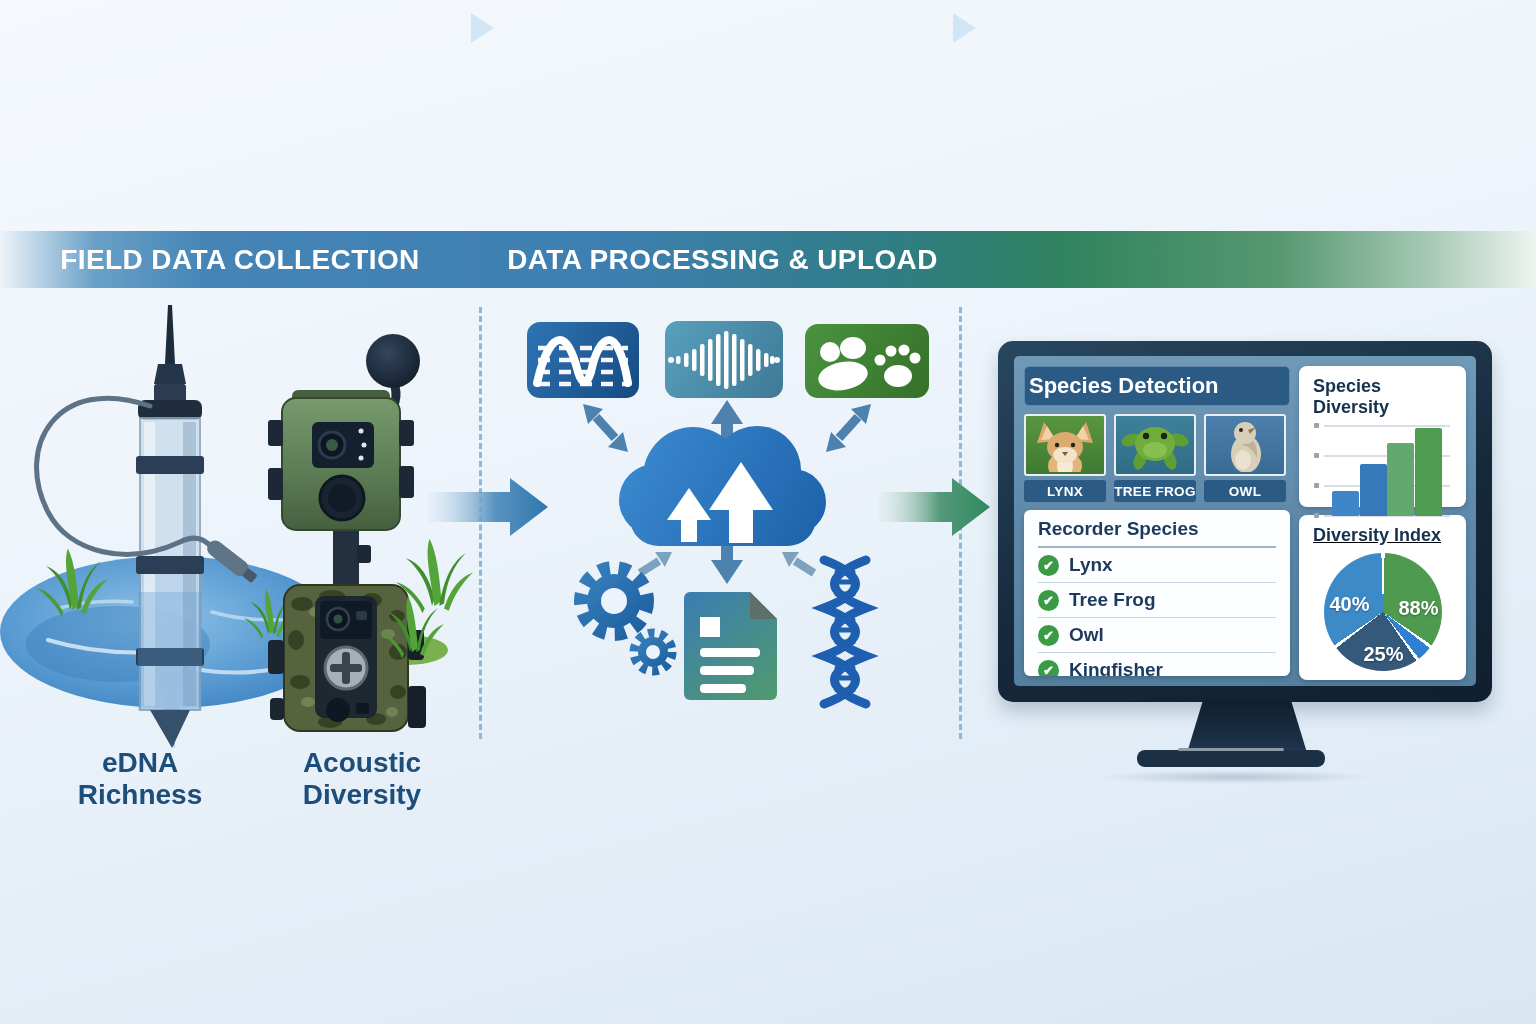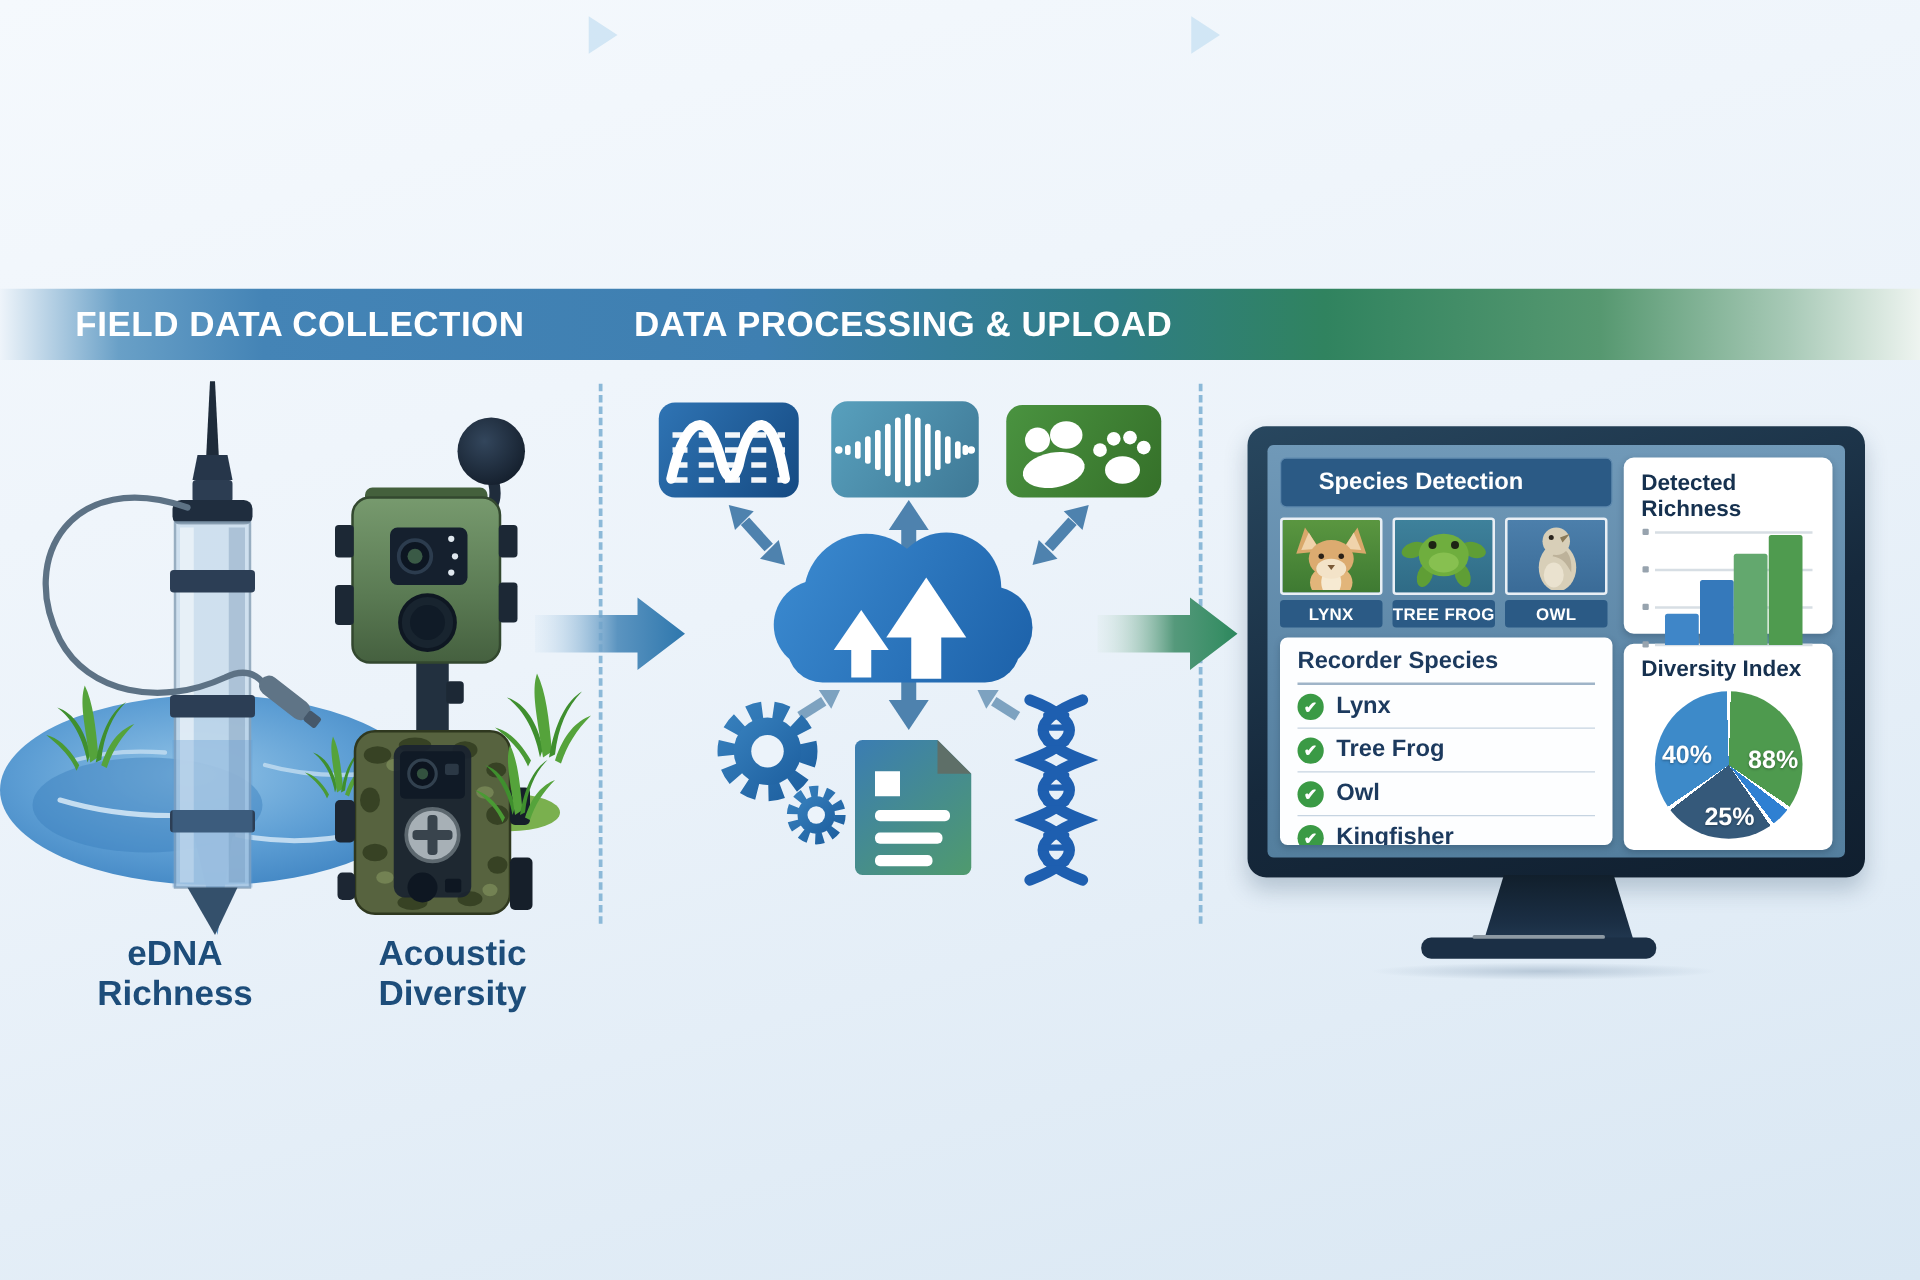--- a/index.html
+++ b/index.html
@@ -25,39 +25,39 @@
   
   .monitor{position:absolute;left:998px;top:341px;width:494px;height:361px;border-radius:15px;
     background:linear-gradient(160deg,#28475f 0%,#16293c 55%,#101f2f 100%);
     box-shadow:0 10px 18px rgba(40,70,100,.25);}
   .screen{position:absolute;left:16px;top:15px;width:462px;height:330px;border-radius:5px;
     background:linear-gradient(180deg,#7099b8 0%,#5d87a7 55%,#547f9e 100%);
     box-sizing:border-box;padding:10px;display:flex;gap:9px;overflow:hidden;}
   .col-left{width:266px;display:flex;flex-direction:column;}
   .col-right{flex:1;display:flex;flex-direction:column;gap:8px;}
   .sd-header{height:38px;flex:none;background:#2b5a85;border:1px solid #5d88ad;border-radius:5px;
-    display:flex;align-items:center;padding:0 30px;color:#fff;font-size:19px;font-weight:bold;margin-bottom:8px;}
+    display:flex;align-items:center;padding:0 4px;color:#fff;font-size:22px;font-weight:bold;margin-bottom:8px;}
   .thumb-row{display:flex;gap:8px;margin-bottom:8px;flex:none;}
   .thumb{width:82px;}
   .thumb-img{height:58px;border:2px solid #e9eff5;border-radius:3px;overflow:hidden;}
   .bg-lynx{background:linear-gradient(180deg,#5a9640 0%,#3e7a32 100%);}
   .bg-frog{background:linear-gradient(180deg,#3e819b 0%,#2f6b86 100%);}
   .bg-owl{background:linear-gradient(180deg,#4c7fab 0%,#3a6b97 100%);}
   .thumb-label{margin-top:4px;height:22px;background:#2b5a85;border-radius:3px;color:#fff;
     font-size:13.5px;font-weight:bold;display:flex;align-items:center;justify-content:center;letter-spacing:.3px;}
   .ds-panel{background:#fdfeff;border-radius:6px;padding:8px 14px 6px;flex:1;box-shadow:0 2px 5px rgba(20,40,60,.25);overflow:hidden;}
   .ds-title{color:#1c3a5e;font-size:19px;font-weight:bold;padding-bottom:6px;border-bottom:2px solid #9fb4c8;}
   .ds-item{display:flex;align-items:center;gap:10px;padding:6px 0;border-bottom:1.5px solid #c6d4e1;
     font-size:19px;font-weight:bold;color:#1c3a5e;}
   .ds-item:last-child{border-bottom:none;}
   .check{width:21px;height:21px;flex:none;border-radius:50%;background:#3a9a45;color:#fff;
     display:flex;align-items:center;justify-content:center;font-size:13px;font-weight:bold;}
   .card{background:#fff;border-radius:8px;padding:9px 12px;box-shadow:0 2px 5px rgba(20,40,60,.25);box-sizing:border-box;}
   .card-richness{height:141px;}
-  .card-diversity{flex:1;}
+  .card-diversity{flex:1;text-decoration:underline;}
   .card-title{color:#16314f;font-size:18px;font-weight:bold;margin:1px 0 7px 2px;}
   .chart-area{position:relative;height:92px;margin:2px 4px 2px 13px;}
   .gridline{position:absolute;left:0;right:0;height:2px;background:#d7dee4;}
   .gridline::before{content:"";position:absolute;left:-10px;top:-2px;width:5px;height:5px;background:#97a3ae;border-radius:1px;}
   .g0{bottom:0;}.g1{bottom:30px;}.g2{bottom:60px;}.g3{bottom:90px;}
   .bars{position:absolute;left:0;right:0;top:0;bottom:1px;display:flex;align-items:flex-end;
     justify-content:space-between;padding:0 8px;}
   .bar{width:27px;border-radius:2px 2px 0 0;}
   .pie{width:118px;height:118px;border-radius:50%;margin:2px auto 0;position:relative;}
   .pie-label{position:absolute;color:#fff;font-size:20px;font-weight:bold;text-shadow:0 1px 2px rgba(0,0,0,.35);}
@@ -444,21 +444,21 @@
           </div>
           <div class="ds-item">
             <span class="check">✔</span>
             <span>Kingfisher</span>
           </div>
         </div>
       </div>
 
       <div class="col-right">
         <div class="card card-richness">
-          <div class="card-title">Detected Richness</div>
+          <div class="card-title">Species Diversity</div>
           <div class="chart-area">
             <div class="gridline g3"></div>
             <div class="gridline g2"></div>
             <div class="gridline g1"></div>
             <div class="gridline g0"></div>
             <div class="bars">
                 <div class="bar" style="height: 28%; background: rgb(63, 134, 200);"></div>
                 <div class="bar" style="height: 57%; background: rgb(53, 121, 187);"></div>
                 <div class="bar" style="height: 80%; background: rgb(99, 168, 110);"></div>
                 <div class="bar" style="height: 97%; background: rgb(79, 155, 79);"></div>

